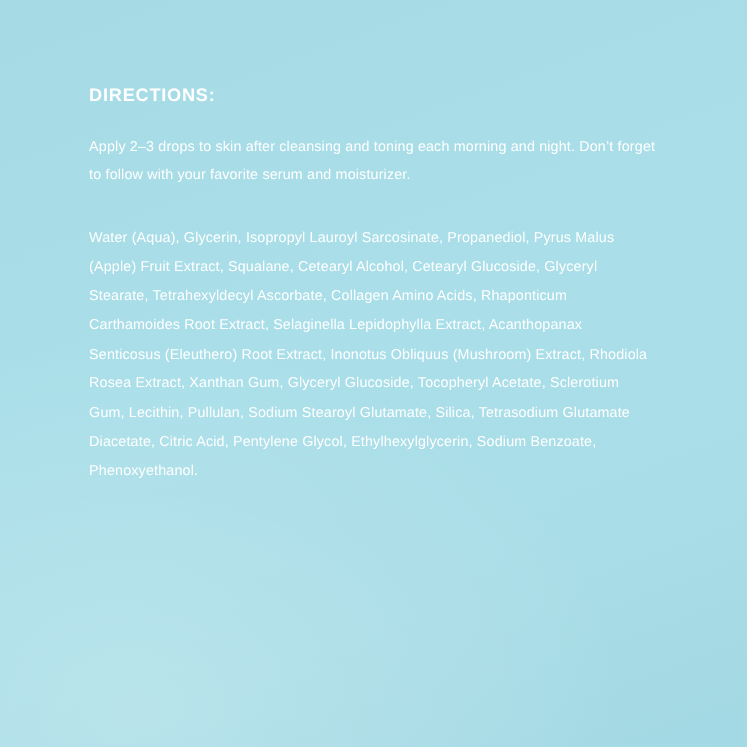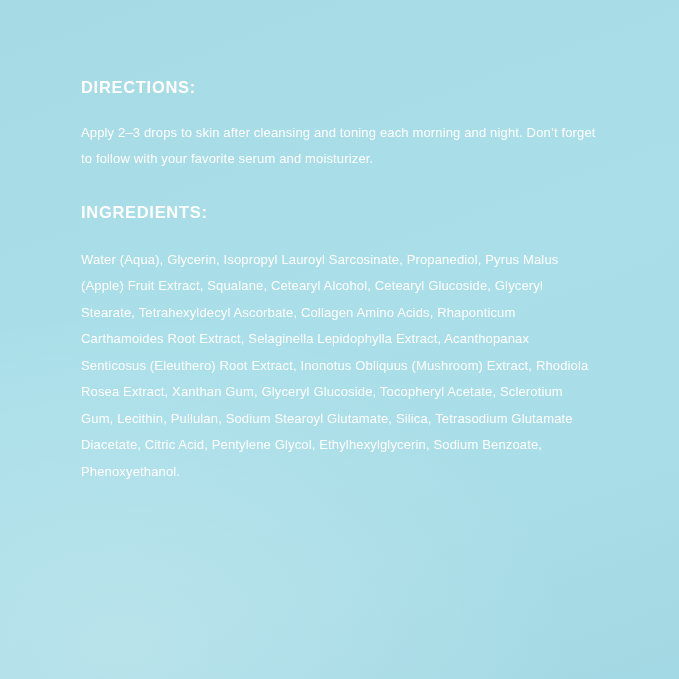--- a/index.html
+++ b/index.html
@@ -60,18 +60,17 @@
 
 <div id="panel">
   <div class="content">
 
     <div class="block block-directions">
       <p class="heading">DIRECTIONS:</p>
       <p class="body-text">Apply 2–3 drops to skin after cleansing and toning each morning and night. Don’t forget to follow with your favorite serum and moisturizer.</p>
     </div>
 
     <div class="block block-ingredients">
-      <p class="heading">INGREDIENTS:</p>
       <p class="body-text ing-text">Water (Aqua), Glycerin, Isopropyl Lauroyl Sarcosinate, Propanediol, Pyrus Malus (Apple) Fruit Extract, Squalane, Cetearyl Alcohol, Cetearyl Glucoside, Glyceryl Stearate, Tetrahexyldecyl Ascorbate, Collagen Amino Acids, Rhaponticum Carthamoides Root Extract, Selaginella Lepidophylla Extract, Acanthopanax Senticosus (Eleuthero) Root Extract, Inonotus Obliquus (Mushroom) Extract, Rhodiola Rosea Extract, Xanthan Gum, Glyceryl Glucoside, Tocopheryl Acetate, Sclerotium Gum, Lecithin, Pullulan, Sodium Stearoyl Glutamate, Silica, Tetrasodium Glutamate Diacetate, Citric Acid, Pentylene Glycol, Ethylhexylglycerin, Sodium Benzoate, Phenoxyethanol.</p>
     </div>
 
   </div>
 </div>
 
 </body></html>

